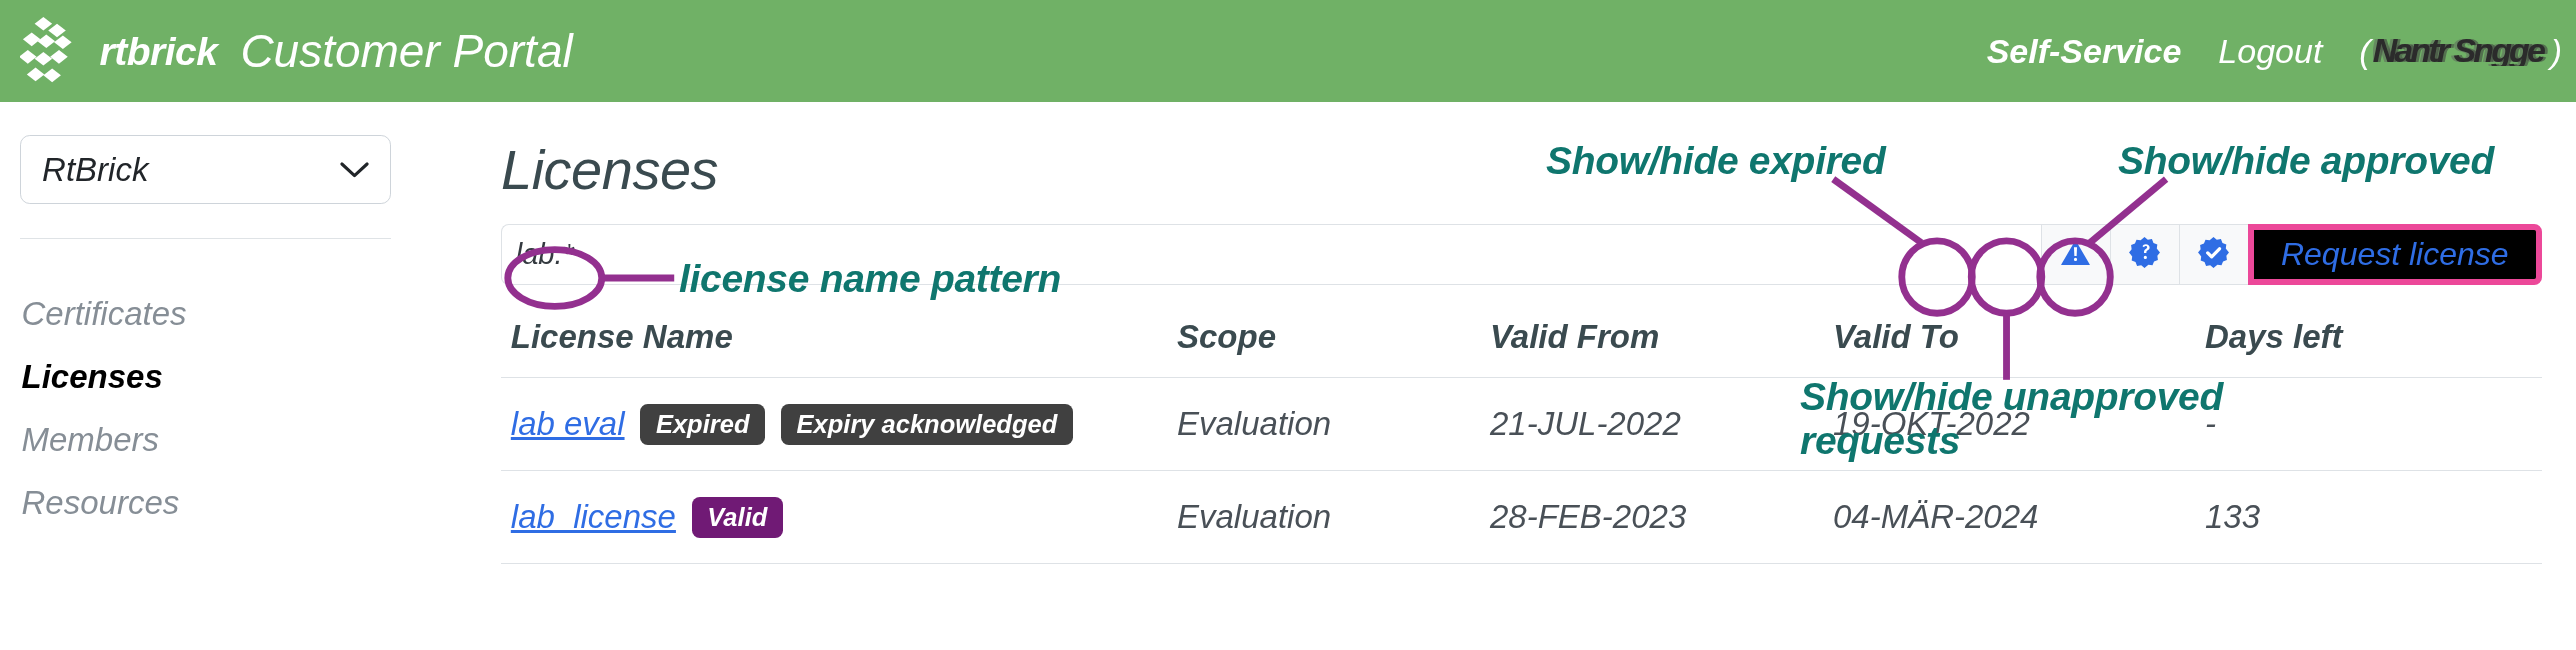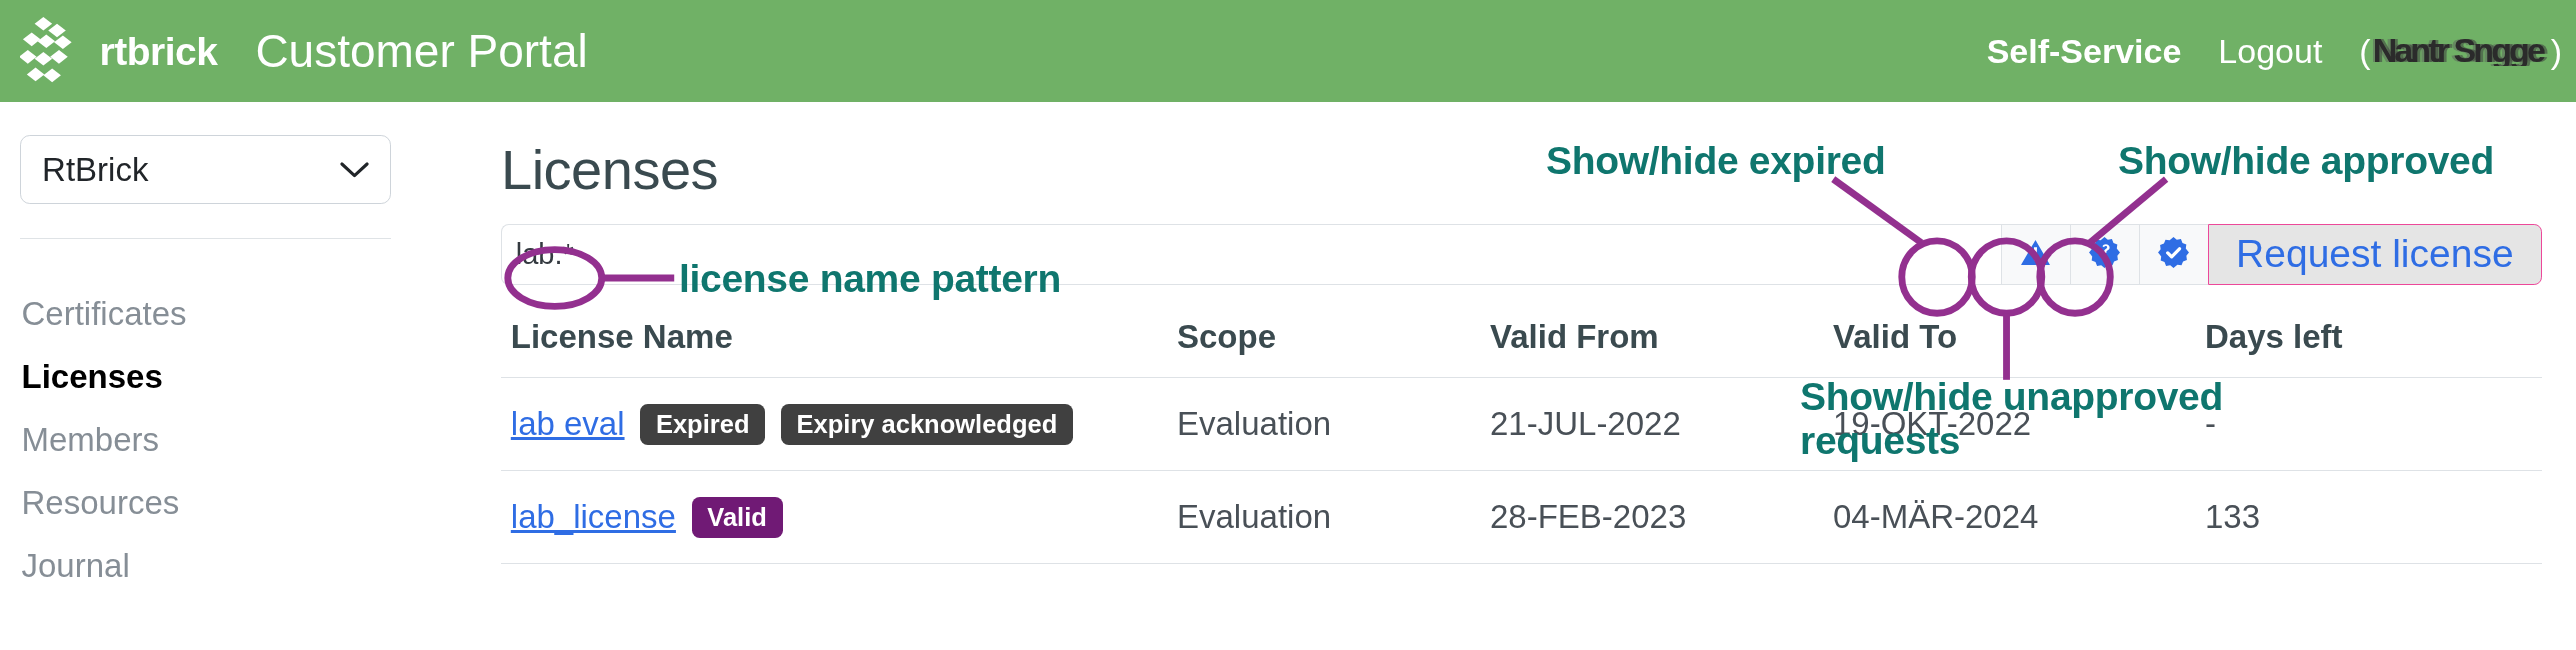--- a/index.html
+++ b/index.html
@@ -2,35 +2,35 @@
 <html><head>
 <meta charset="utf-8">
 <style>
   * { box-sizing: border-box; margin: 0; padding: 0; }
   html, body {
     width: 2576px; height: 650px;
     background: #ffffff;
     font-family: "Liberation Sans", sans-serif;
     overflow: hidden;
   }
-  #root { position: relative; width: 2060px; height: 650px; background:#fff; }
+  #root { position: relative; width: 2060px; height: 650px; background:#fff;font-style:italic; }
 
   
   .appbar {
     position: absolute; left:0; top:0; width:2576px; height:102px;
     background:#70b166; display:flex; align-items:center;
   }
   .brand { display:flex; align-items:center; margin-left:19.6px; }
   .logo-mark { width:76px; height:76px; flex:0 0 76px; }
   .brand-word {
     color:#fff; font-size:39px; font-weight:700; letter-spacing:-0.5px;
     margin-left:3.9px; line-height:1;
   }
   .app-title {
-    color:#fff; font-size:46px; font-weight:400; margin-left:38px; line-height:1;
+    color:#fff; font-size:46px; font-weight:400; margin-left:23px; line-height:1;
   }
   .appbar-right {
     margin-left:auto; display:flex; align-items:flex-end; gap:37px; margin-right:14px;
   }
   .nav-strong { color:#fff; font-size:34px; font-weight:700; }
   .nav-plain  { color:#fff; font-size:34px; font-weight:400; }
   .user-paren { color:#fff; font-size:34px; font-weight:400; display:flex; align-items:center; }
   .redacted {
     display:inline-block; position:relative; width:176px; height:29px;
     overflow:hidden; vertical-align:middle; margin:0 2px;
@@ -75,22 +75,22 @@
   .toggle-btn {
     width:69px; border:1px solid #dee2e6; border-right:none; background:#f8f9fa;
     display:flex; align-items:center; justify-content:center;
   }
   .toggle-btn svg { width:33px; height:33px; }
   .btn-filter {
     background:#2f6de4; color:#fff; font-size:32px; display:flex; align-items:center;
     justify-content:center; padding:0 27.4px; border:1px solid #2f6de4;
   }
   .btn-request {
-    background:#e5e5e5; color:#2f6de4; font-size:39px; display:flex; align-items:center;
-    justify-content:center; padding:0 27.4px; border:1px solid #ec4899;
+    background:#000000; color:#2f6de4; font-size:32px; display:flex; align-items:center;
+    justify-content:center; padding:0 27.4px; border:6px solid #ec4899;
     border-radius:0 7.8px 7.8px 0;
   }
 
   
   table.lic { margin-top:33px; width:2041px; border-collapse:collapse; table-layout:fixed; }
   table.lic th {
     text-align:left; font-size:33px; color:#3a4a4f; font-weight:700;
     padding:0 0 21.5px 0; border-bottom:1px solid #dee2e6;
   }
   table.lic td {
@@ -175,23 +175,20 @@
           <span>Certificates</span>
         </div>
       <div class="side-item active">
           <span>Licenses</span>
         </div>
       <div class="side-item">
           <span>Members</span>
         </div>
       <div class="side-item">
           <span>Resources</span>
-        </div>
-      <div class="side-item">
-          <span>Journal</span>
         </div>
     </div>
   </div>
 
   <div class="main">
     <div class="page-title">Licenses</div>
 
     <div class="toolbar">
       <div class="search-box" placeholder="lab.*">
         <span class="val">lab.*</span>

